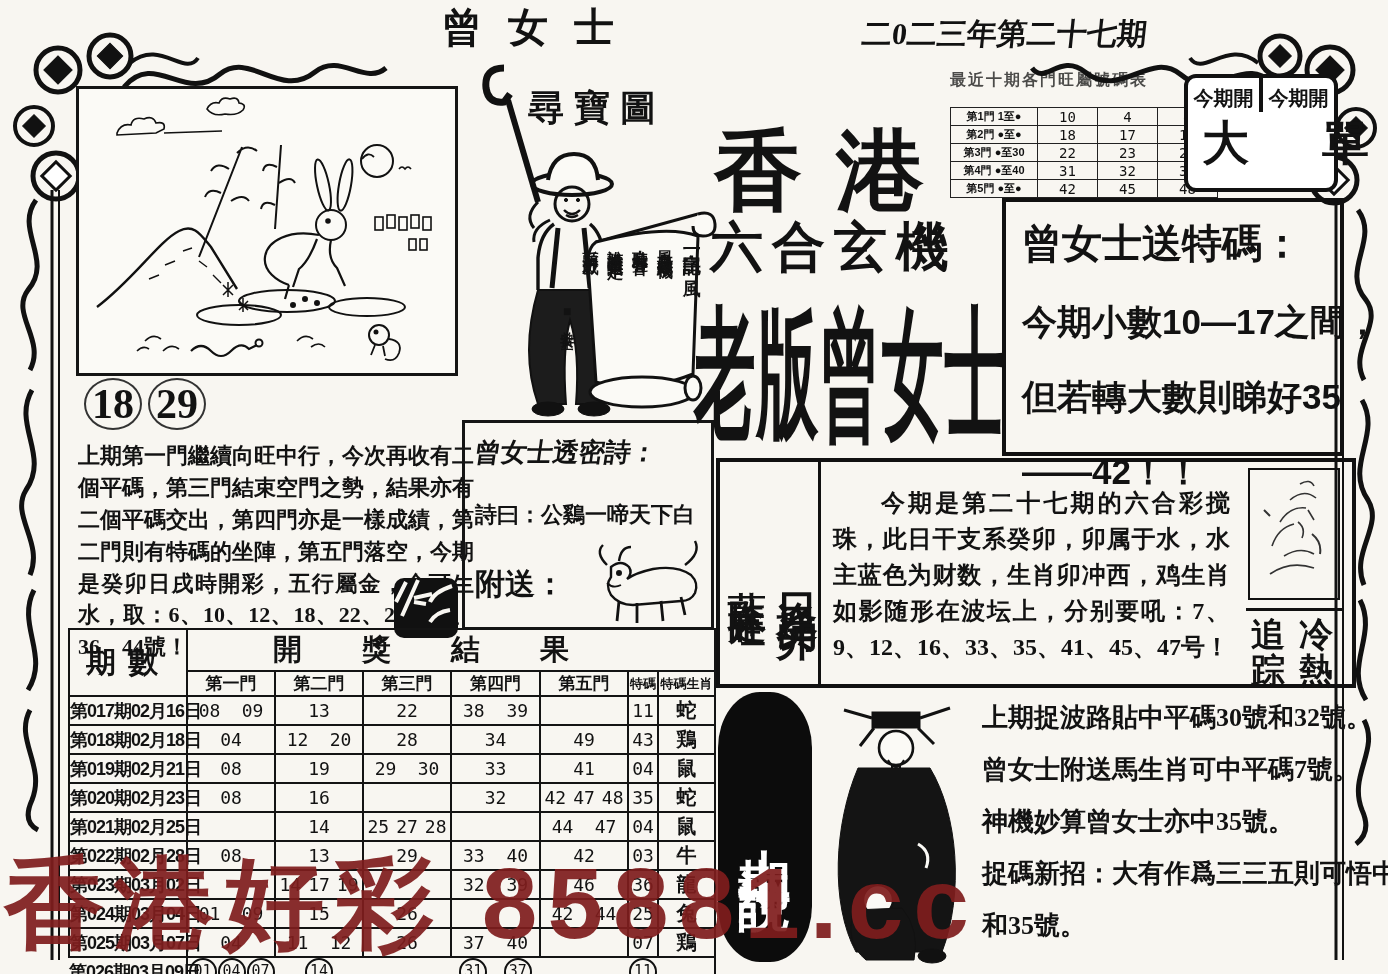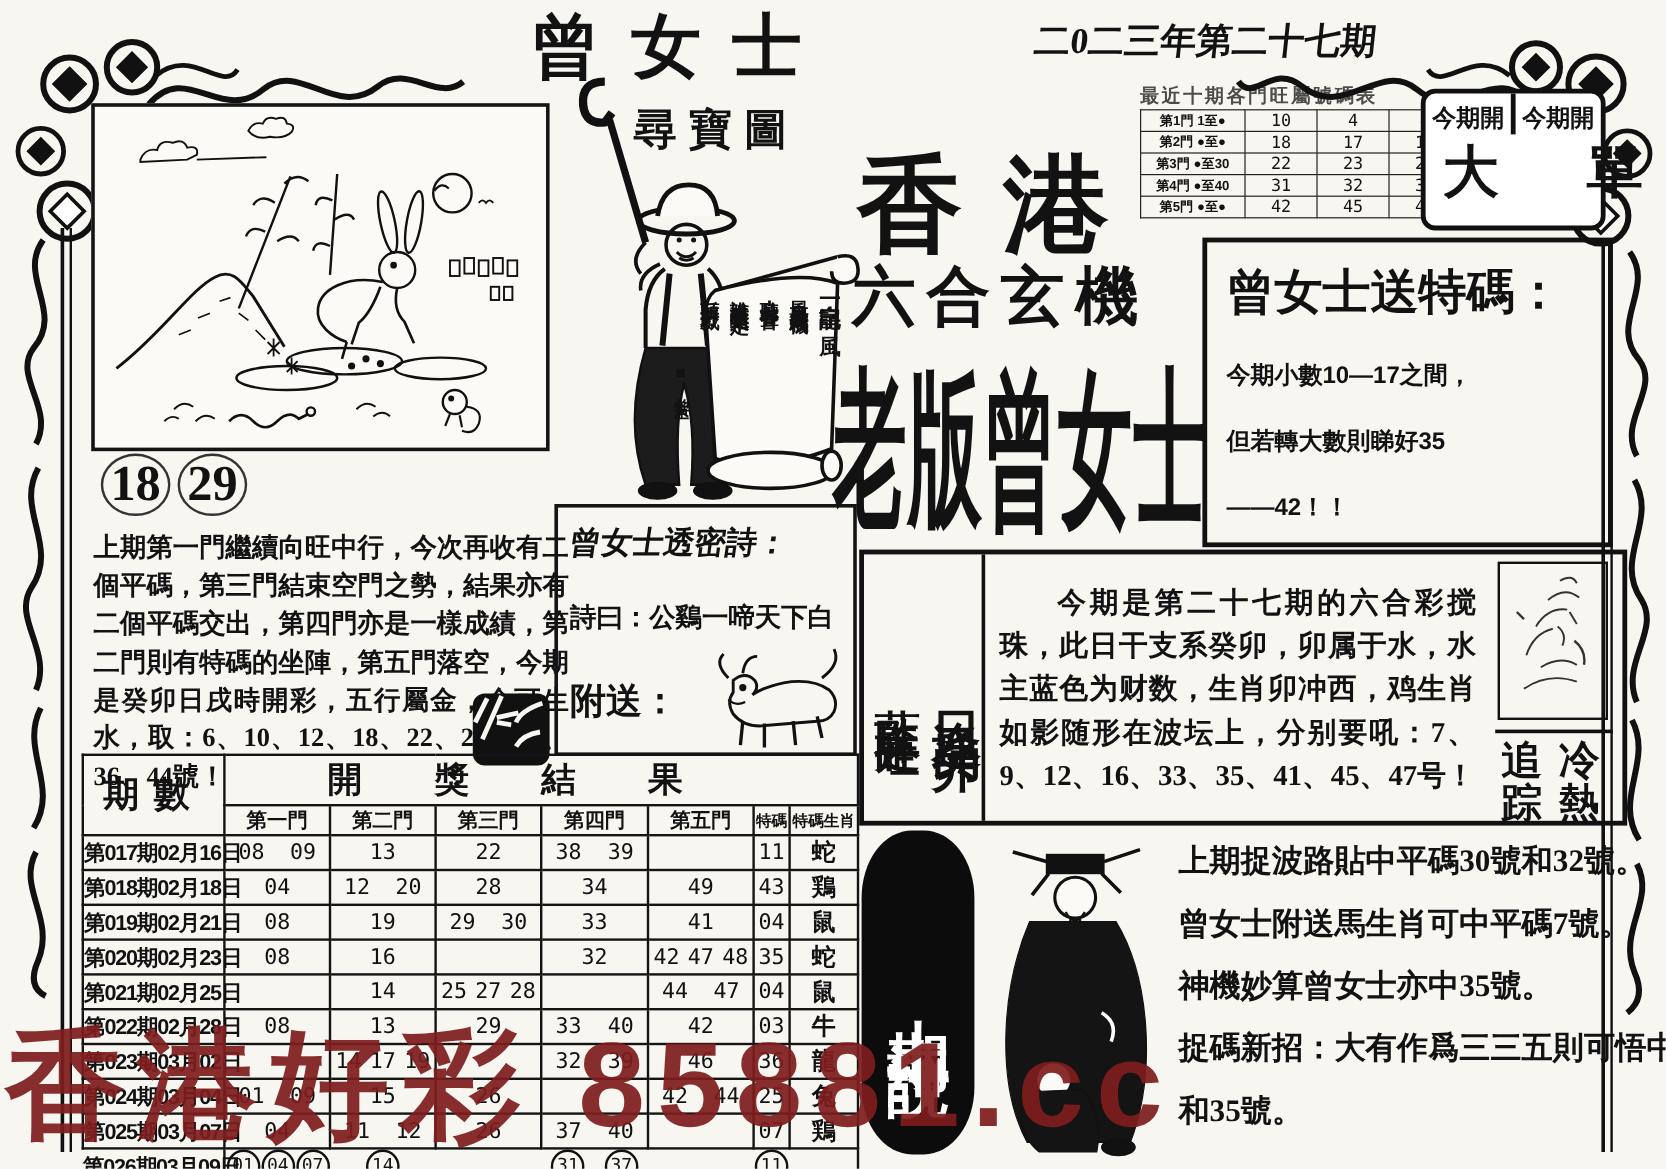--- a/index.html
+++ b/index.html
@@ -2,56 +2,56 @@
 <html><head>
 <meta charset="utf-8">
 <style>
   html,body{margin:0;padding:0;}
   body{width:1388px;height:974px;position:relative;background:#f8f6f1;overflow:hidden;
        font-family:"Liberation Serif", serif;color:#121212;}
   .abs{position:absolute;}
   .box{border:3px solid #151515;box-sizing:border-box;}
   svg{display:block;}
   
-  .main-title{font-size:58px;font-weight:900;letter-spacing:26px;font-family:Liberation Serif, serif;}
+  .main-title{font-size:40px;font-weight:900;letter-spacing:26px;font-family:Liberation Serif, serif;}
   .issue-no{font-size:30px;font-weight:800;transform:skewX(-6deg);}
   
   .red-head{font-size:37px;font-weight:900;font-family:"Liberation Sans",sans-serif;white-space:nowrap;}
   .red-num{font-size:42px;font-weight:900;font-family:"Liberation Serif",serif;border:2px solid #333;
            border-radius:50%;padding:0 6px;margin-left:6px;}
   .para{font-size:22px;line-height:1.45;font-weight:600;text-align:justify;}
   
   .xunbao{font-size:36px;font-weight:900;letter-spacing:10px;font-family:"Liberation Sans",sans-serif;}
   .scroll-txt{writing-mode:vertical-rl;font-size:16px;font-weight:800;line-height:1.55;}
   .scroll-txt div{letter-spacing:2px;}
   .poem-title{font-size:26px;font-weight:800;transform:skewX(-8deg);}
   .poem-line{font-size:22px;font-weight:900;font-family:"Liberation Sans",sans-serif;white-space:nowrap;}
   .poem-gift{font-size:30px;font-weight:800;}
   
   .hl1{font-size:88px;font-weight:900;letter-spacing:34px;white-space:nowrap;}
   .hl2{font-size:53px;font-weight:900;letter-spacing:9px;white-space:nowrap;font-family:"Liberation Sans",sans-serif;}
   .hl3{font-size:106px;font-weight:900;white-space:nowrap;transform:scale(0.58,1.34);transform-origin:left top;
        font-family:"Liberation Sans",sans-serif;letter-spacing:2px;}
   
   .hot-title{font-size:16px;font-weight:800;letter-spacing:2px;opacity:.75;white-space:nowrap;}
-  table.hot{border-collapse:collapse;width:268px;}
+  table.hot{border-collapse:collapse;width:268px;margin-top:16px;}
   table.hot td{border:1.5px solid #222;font-size:14px;text-align:center;height:17px;padding:0;}
   table.hot td.lab{font-size:11px;font-weight:800;font-family:"Liberation Sans",sans-serif;white-space:nowrap;width:86px;}
   table.hot td.v{font-family:"DejaVu Sans Mono",monospace;}
   
   .openbox{border:4px solid #111;border-radius:12px;background:#fff;}
   .openbox .toprow{display:flex;border-bottom:0;}
   .openbox .toprow div{flex:1;text-align:center;font-size:20px;font-weight:900;padding-top:7px;
         font-family:"Liberation Sans",sans-serif;white-space:nowrap;}
   .openbox .toprow div:first-child{border-right:4px solid #111;}
   .openbox .big{font-size:47px;font-weight:900;text-align:center;letter-spacing:30px;
         font-family:"Liberation Sans",sans-serif;padding-left:14px;white-space:nowrap;}
   
   .sp-title{font-size:40px;font-weight:900;font-family:"Liberation Sans",sans-serif;white-space:nowrap;}
-  .sp-line{font-size:20px;font-weight:800;font-family:"Liberation Sans",sans-serif;white-space:nowrap;margin-top:28px;}
+  .sp-line{font-size:35px;font-weight:800;font-family:"Liberation Sans",sans-serif;white-space:nowrap;margin-top:28px;}
   
   .vlabel{writing-mode:vertical-rl;font-size:38px;font-weight:900;font-family:"Liberation Sans",sans-serif;
           text-align:center;letter-spacing:8px;line-height:1;}
   .comm-para{font-size:24px;line-height:1.5;font-weight:600;text-align:justify;text-indent:2em;}
   .chase{display:grid;grid-template-columns:1fr 1fr;font-size:34px;font-weight:900;
          font-family:"Liberation Sans",sans-serif;text-align:center;line-height:1.05;}
   
   table.res{border-collapse:collapse;table-layout:fixed;width:646px;background:transparent;}
   table.res td,table.res th{border:2px solid #141414;padding:0;box-sizing:border-box;}
   th.issuehead{font-size:30px;font-weight:900;letter-spacing:12px;}

